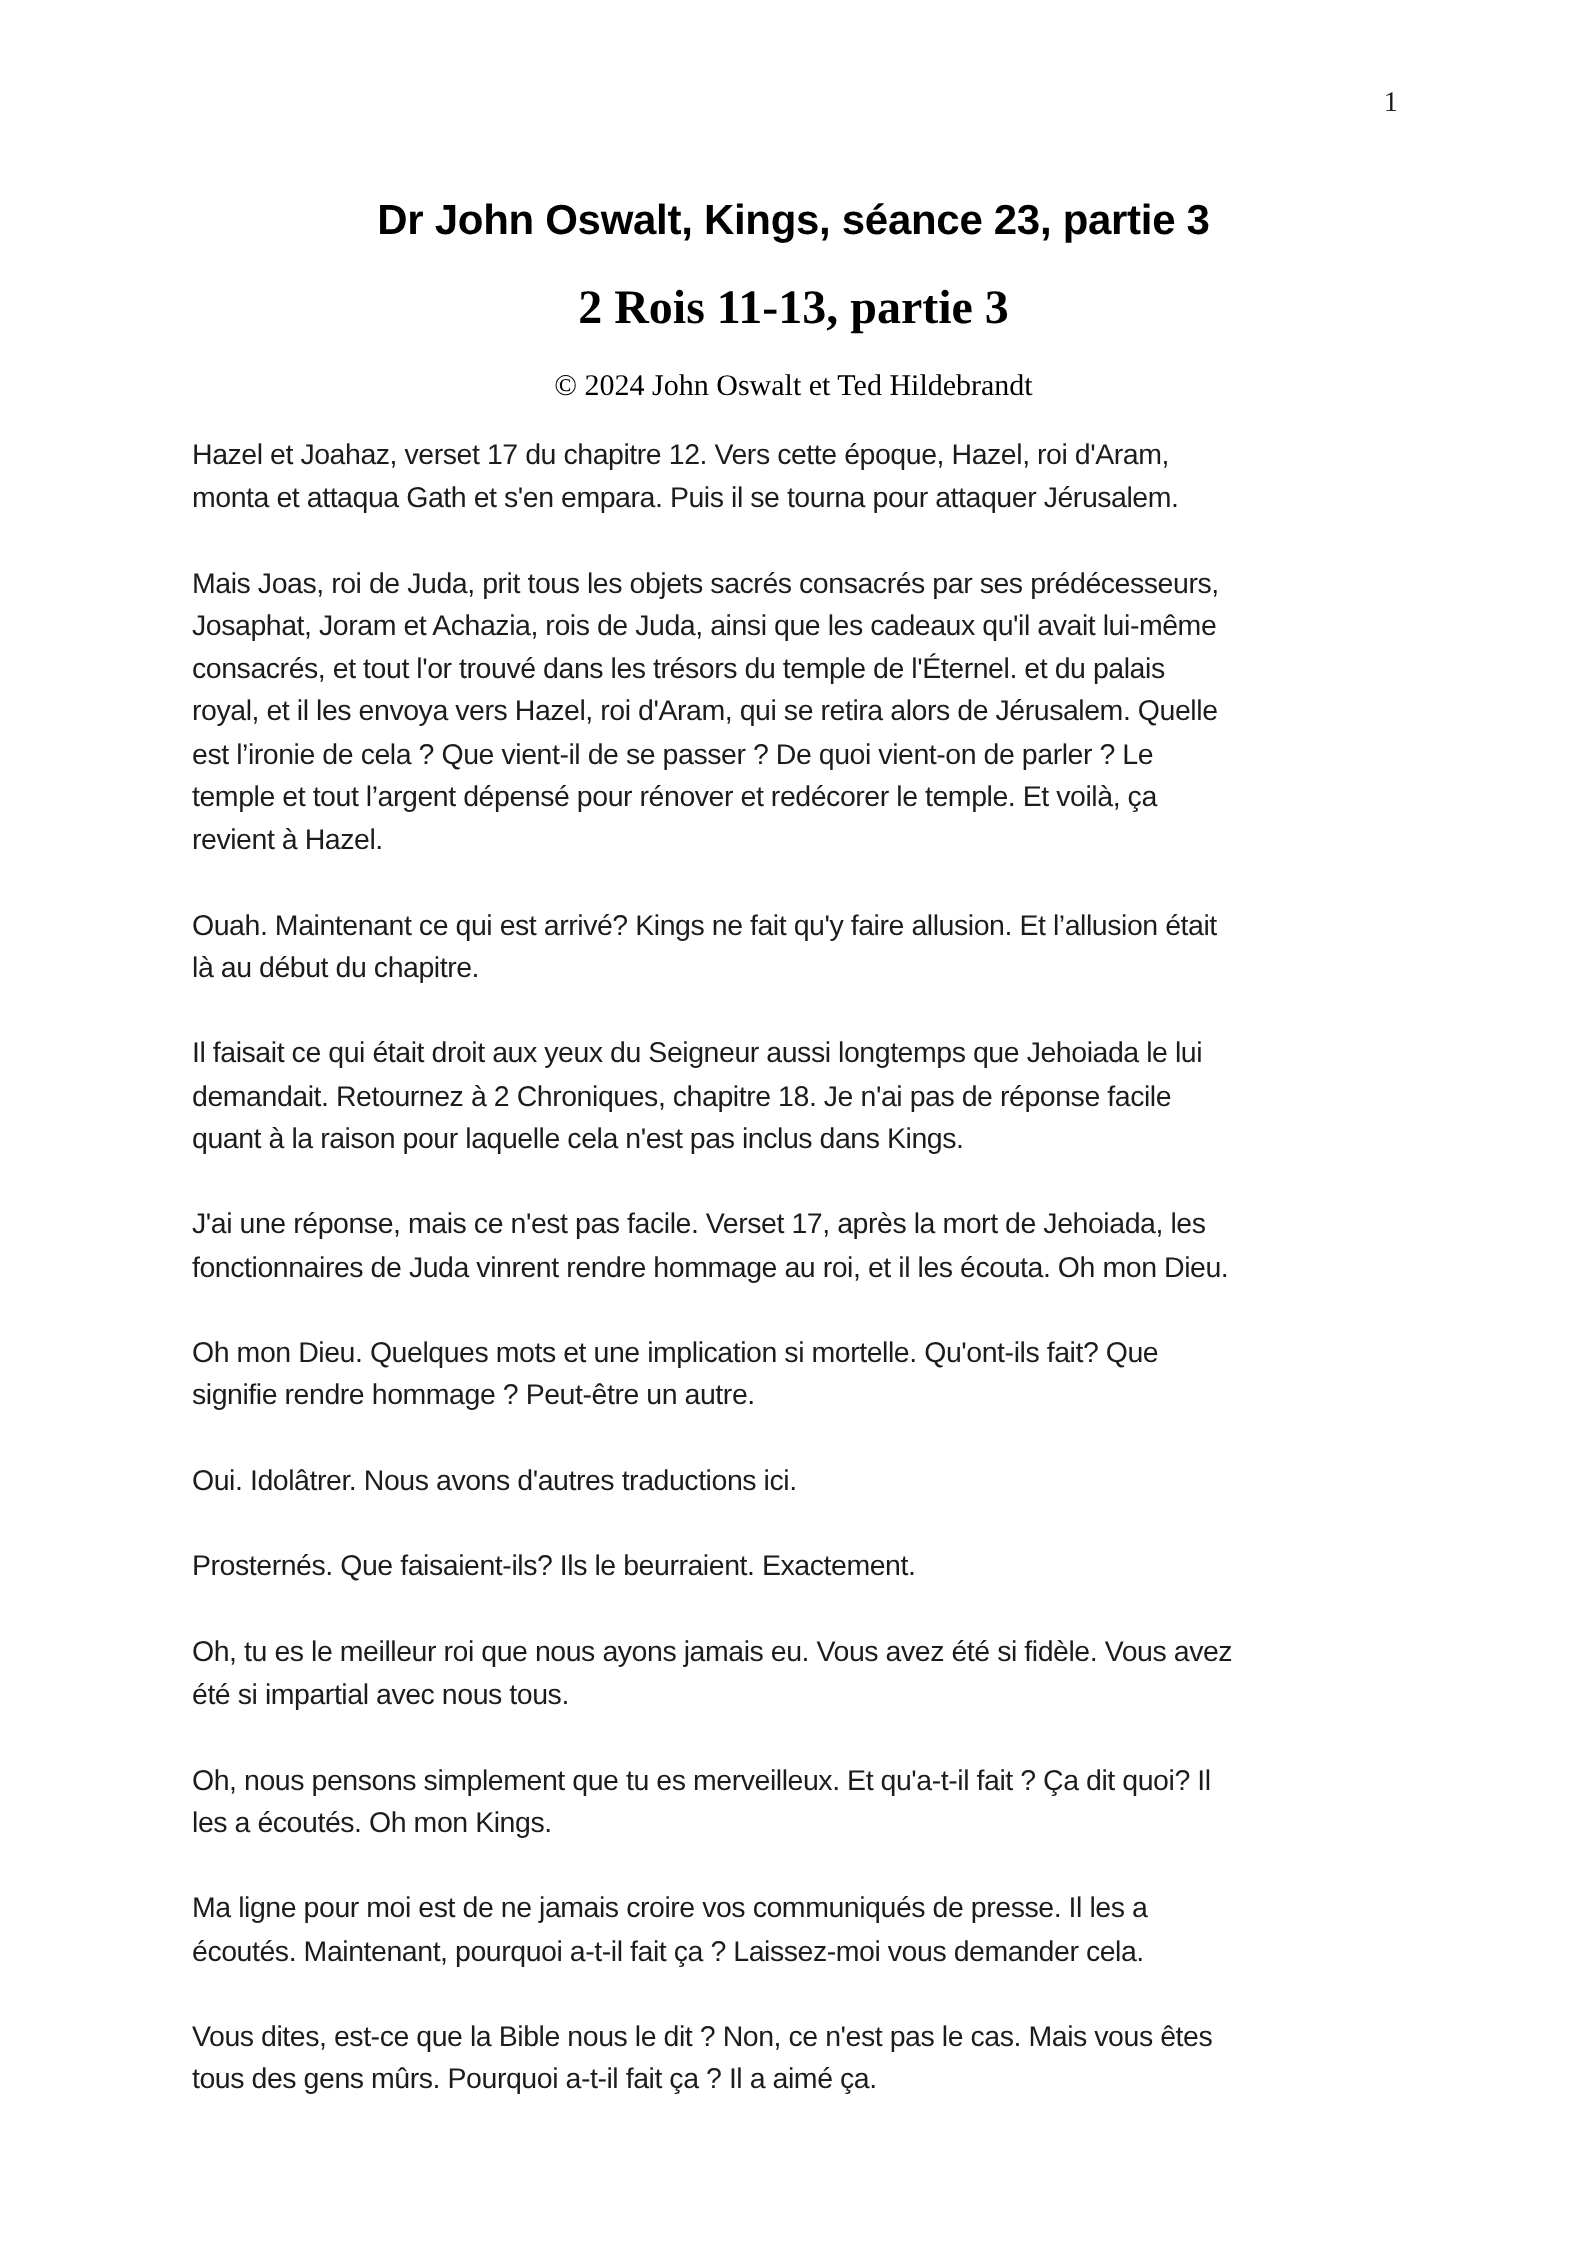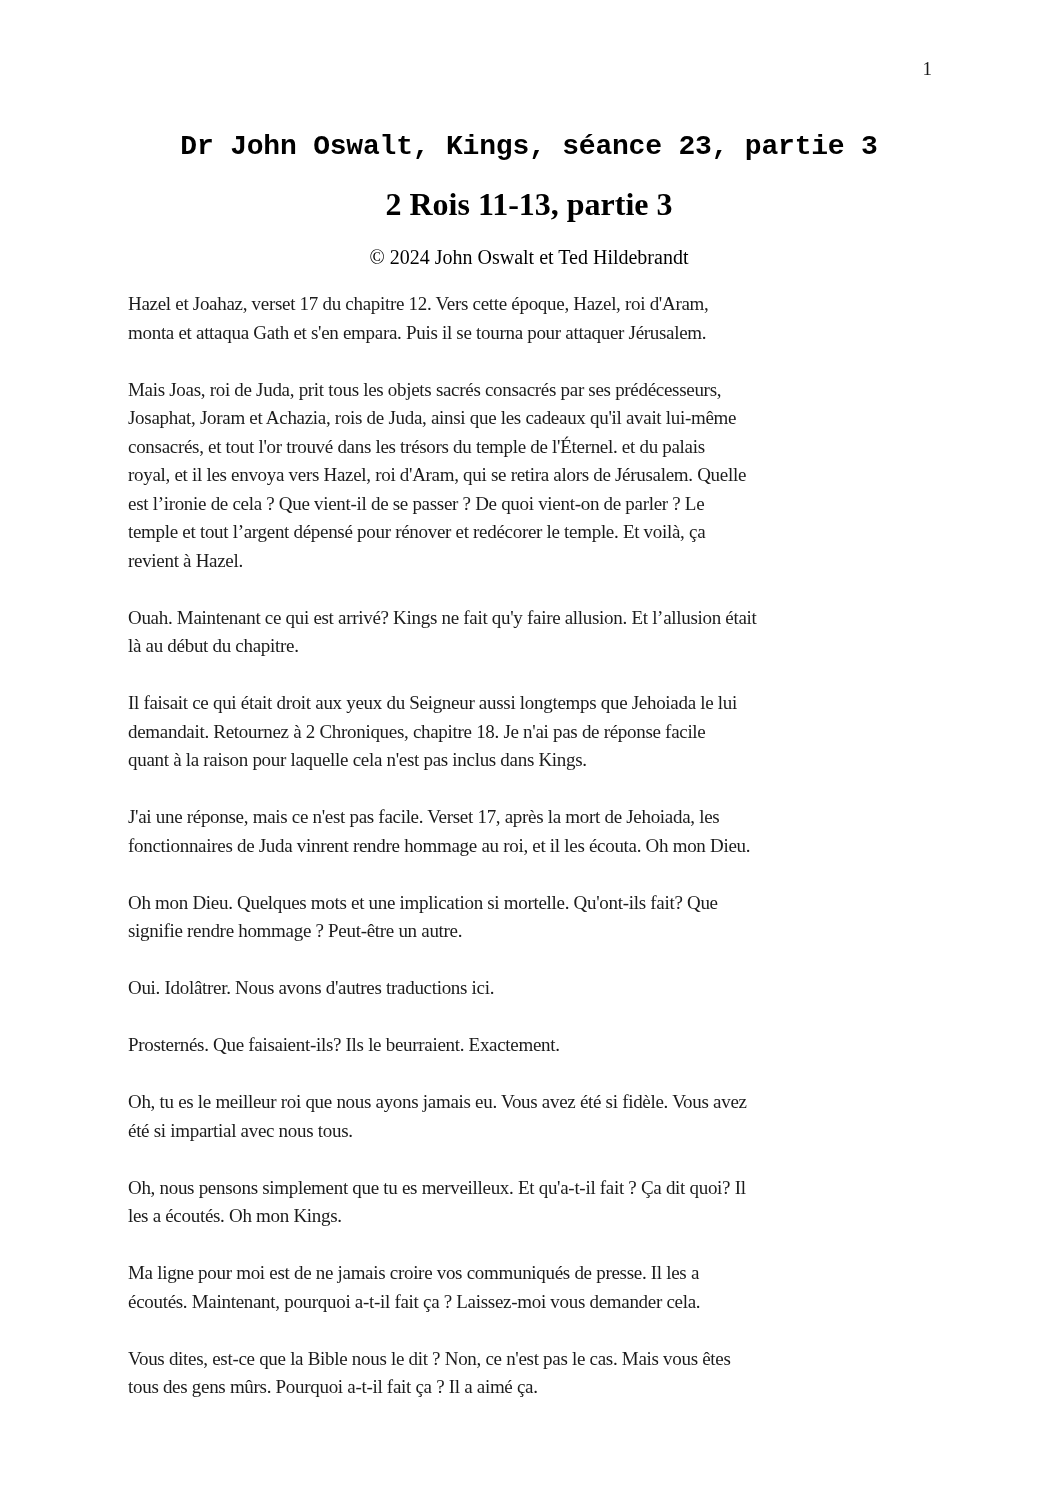--- a/index.html
+++ b/index.html
@@ -24,21 +24,21 @@
     line-height: 22px;
     color: #1a1a1a;
   }
   .header {
     padding-top: 128px;
     text-align: center;
     color: #000000;
   }
   .title-main {
     margin: 0;
-    font-family: Liberation Mono, monospace;
+    font-family: Liberation Sans, sans-serif;
     font-weight: bold;
     font-size: 28px;
     line-height: 38px;
     letter-spacing: -0.2px;
     color: #000000;
   }
   .title-sub {
     margin: 16px;
     font-family: "Liberation Serif", serif;
     font-weight: bold;
@@ -52,21 +52,21 @@
     font-size: 20px;
     line-height: 30px;
     color: #000000;
   }
   .content {
     margin: 18px 0 0 128px;
     width: 860px;
   }
   .content p {
     margin: 0 0 28.5px 0;
-    font-family: Liberation Serif, serif;
+    font-family: Liberation Sans, sans-serif;
     font-size: 19px;
     line-height: 28.5px;
     letter-spacing: -0.3px;
     color: #1c1c1c;
     white-space: pre-line;
   }
 </style>
 </head>
 <body>
 

